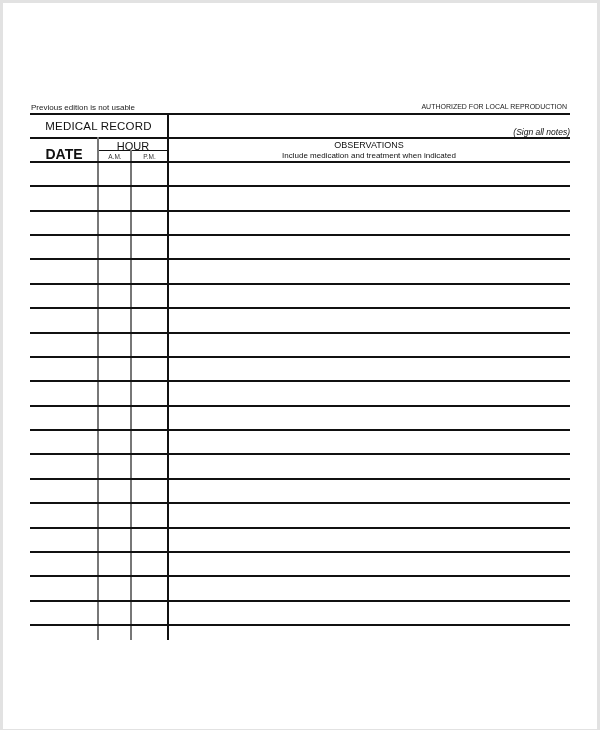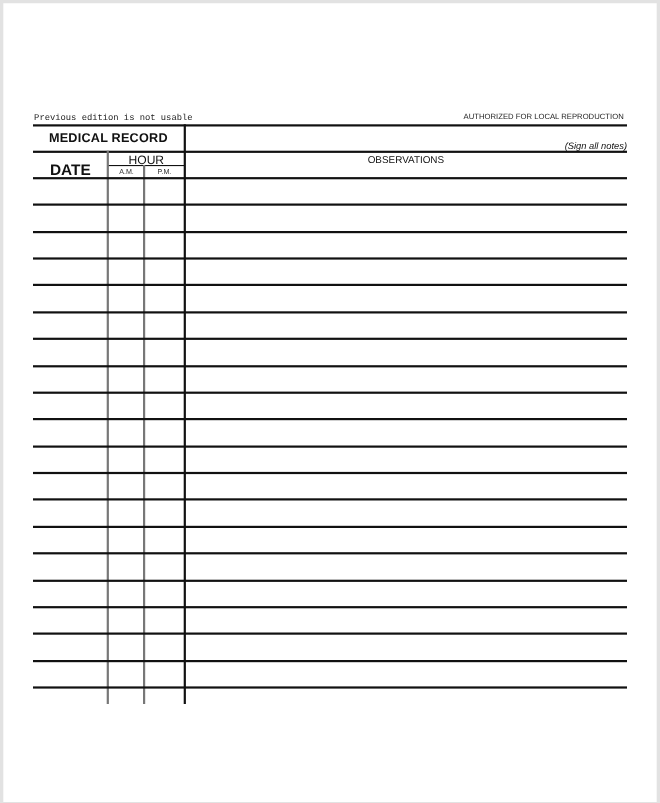--- a/index.html
+++ b/index.html
@@ -4,45 +4,46 @@
 <style>
   html,body{margin:0;padding:0;}
   body{width:600px;height:730px;background:#fff;position:relative;font-family:"Liberation Sans",sans-serif;color:#111;overflow:hidden;}
   .page{position:absolute;left:0;top:0;width:594px;height:726px;border:3px solid #e2e2e2;border-bottom-width:4px;box-sizing:content-box;}
   .frame{position:absolute;left:0;top:0;width:600px;height:730px;}
   .abs{position:absolute;}
   .hline{position:absolute;height:2px;background:#111;}
   .vline{position:absolute;width:2px;background:#111;}
   .vgray{background:#777;}
   .small{font-size:8px;color:#222;}
-  .title{font-size:11.5px;font-weight:bold;letter-spacing:0.2px;}
+  .title{font-size:11.5px;font-weight:normal;letter-spacing:0.2px;}
   .ctr{text-align:center;}
 </style>
 </head>
 <body>
 
 <div class="frame">
   <div class="page"></div>
 
-  <div class="abs small" style="left:31px;top:103px;font-family:Liberation Mono, monospace;">Previous edition is not usable</div>
+  <div class="abs small" style="left:31px;top:103px;">Previous edition is not usable</div>
   <div class="abs small" style="right:33px;top:103px;font-size:7px;">AUTHORIZED FOR LOCAL REPRODUCTION</div>
 
   <div class="hline" style="left:30px;width:540px;top:113px;"></div>
 
   <div class="abs title ctr" style="left:30px;width:137px;top:120px;">MEDICAL RECORD</div>
   <div class="abs ctr" style="left:168px;width:402px;top:127px;font-size:8.5px;font-style:italic;text-align:right;">(Sign all notes)</div>
 
   <div class="hline" style="left:30px;width:540px;top:137px;"></div>
 
   <div class="abs ctr" style="left:30px;width:68px;top:146px;font-size:14px;font-weight:bold;">DATE</div>
   <div class="abs ctr" style="left:99px;width:68px;top:140px;font-size:11px;">HOUR</div>
   <div class="hline" style="left:98px;width:70px;top:150px;height:1px;"></div>
   <div class="abs ctr" style="left:99px;width:32px;top:153px;font-size:6.5px;color:#333;">A.M.</div>
   <div class="abs ctr" style="left:132px;width:35px;top:153px;font-size:6.5px;color:#333;">P.M.</div>
   <div class="abs ctr" style="left:168px;width:402px;top:140px;font-size:9px;">OBSERVATIONS</div>
+  <div class="abs ctr" style="left:168px;width:402px;top:151px;font-size:8px;">Include medication and treatment when indicated</div>
 
   <div class="vline" style="left:167px;top:113px;height:527px;"></div>
   <div class="vline vgray" style="left:97px;top:137px;height:503px;"></div>
   <div class="vline vgray" style="left:130px;top:150px;height:490px;width:2px;"></div>
 
   <div id="rows">
       <div class="hline" style="left: 30px; width: 540px; top: 161px;"></div>
       <div class="hline" style="left: 30px; width: 540px; top: 185px;"></div>
       <div class="hline" style="left: 30px; width: 540px; top: 210px;"></div>
       <div class="hline" style="left: 30px; width: 540px; top: 234px;"></div>

